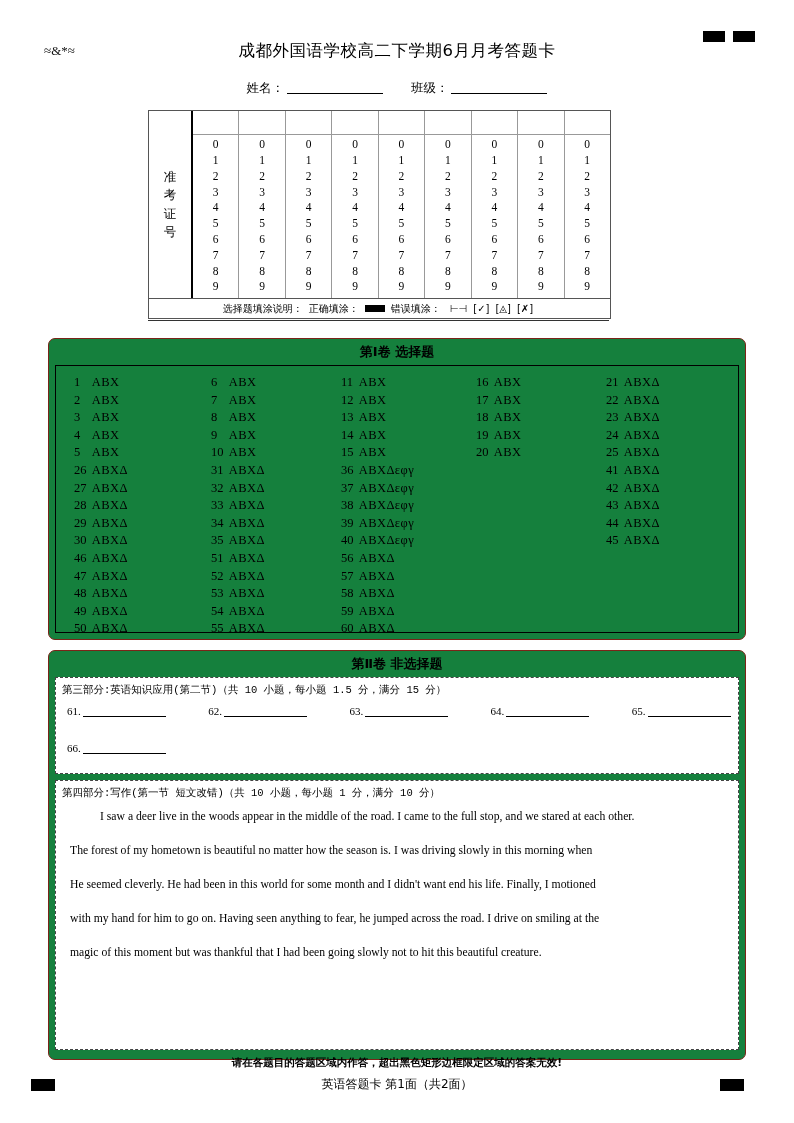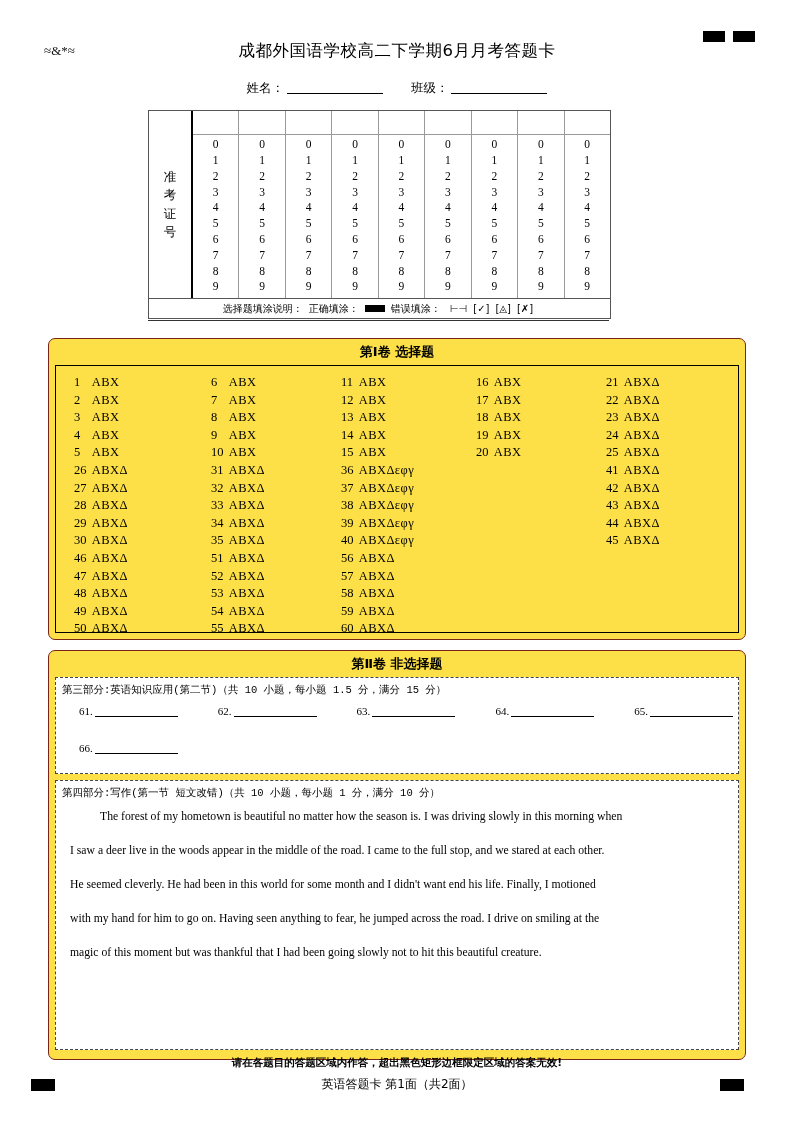--- a/index.html
+++ b/index.html
@@ -151,21 +151,21 @@
     left: 148px; top: 320px;
     width: 461px;
     border-top: 1.5px solid #333;
   }
 
   
   .section {
     position: absolute;
     border: 1.3px solid #7a2418;
     border-radius: 7px;
-    background: #fde047;
+    background: #15803d;
     box-sizing: border-box;
   }
   .section-title {
     text-align: center;
     font-family: "DejaVu Sans", sans-serif;
     font-weight: bold;
     font-size: 13px;
     padding: 4px 0 4px 0;
   }
   .black-box {
@@ -215,21 +215,21 @@
     background: #fff;
   }
   .part-head {
     font-family: Liberation Mono, monospace;
     font-size: 10.5px;
     padding: 5px 6px 4px 6px;
   }
   #blank-area { height: 72px; position: relative; }
   .blank-row {
     position: absolute;
-    left: 12px; right: 0;
+    left: 0; right: 0;
     display: flex;
     gap: 24px;
   }
   .blank-cell {
     flex: 1 1 0;
     font-family: "Liberation Serif", serif;
     font-size: 11px;
     padding-left: 11px;
     white-space: nowrap;
   }
@@ -561,22 +561,22 @@
           <div class="blank-cell"><span>68.</span><span class="rule2"></span></div>
           <div class="blank-cell"><span>69.</span><span class="rule2"></span></div>
           <div class="blank-cell"><span>70.</span><span class="rule2"></span></div>
         </div>
       </div>
   </div>
 
   <div class="dashed-box" id="essay-area">
     <div class="part-head">第四部分:写作(第一节 短文改错)（共 10 小题，每小题 1 分，满分 10 分）</div>
     <div class="essay-lines" id="essay-lines">
+        <div class="essay-line">I saw a deer live in the woods appear in the middle of the road. I came to the full stop, and we stared at each other.</div>
         <div class="essay-line">The forest of my hometown is beautiful no matter how the season is. I was driving slowly in this morning when</div>
-        <div class="essay-line">I saw a deer live in the woods appear in the middle of the road. I came to the full stop, and we stared at each other.</div>
         <div class="essay-line">He seemed cleverly. He had been in this world for some month and I didn't want end his life. Finally, I motioned</div>
         <div class="essay-line">with my hand for him to go on. Having seen anything to fear, he jumped across the road. I drive on smiling at the</div>
         <div class="essay-line">magic of this moment but was thankful that I had been going slowly not to hit this beautiful creature.</div>
       </div>
   </div>
 
   <div class="footer-warn">请在各题目的答题区域内作答，超出黑色矩形边框限定区域的答案无效!</div>
 </div>
 
 <div class="page-footer">英语答题卡 第1面（共2面）</div>

